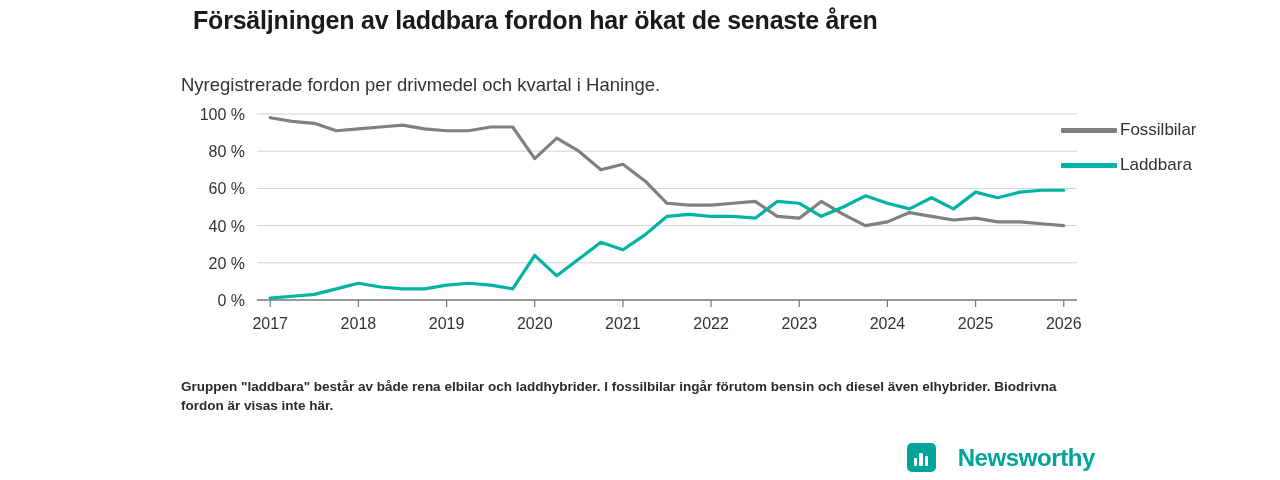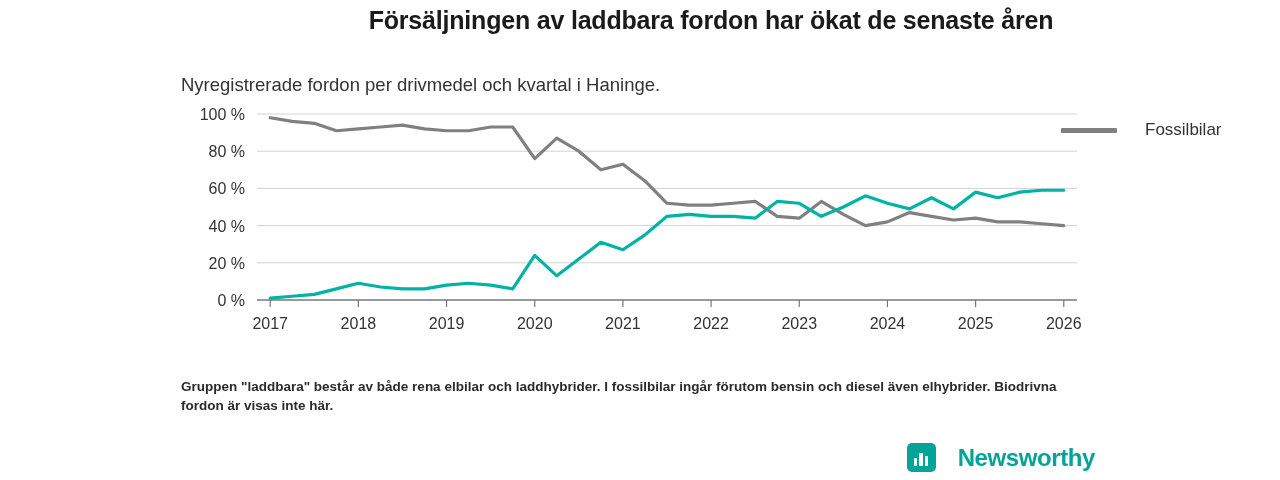--- a/index.html
+++ b/index.html
@@ -2,22 +2,22 @@
 <html><head>
 <meta charset="utf-8">
 <style>
   html,body{margin:0;padding:0;}
   body{
     width:1280px;height:480px;background:#ffffff;
     font-family:"Liberation Sans", sans-serif;
     color:#2b2b2b;overflow:hidden;position:relative;
   }
   .title{
-    position:absolute;left:181px;top:6px;width:1060px;
-    font-size:25px;font-weight:bold;color:#1a1a1a;letter-spacing:-0.2px;text-align:center;
+    position:absolute;left:193px;top:6px;width:1060px;
+    font-size:25px;font-weight:bold;color:#1a1a1a;letter-spacing:-0.2px;
   }
   .subtitle{
     position:absolute;left:181px;top:74px;width:1060px;
     font-size:18.5px;font-weight:normal;color:#333;
   }
   .chart-area{
     position:absolute;left:181px;top:104px;width:900px;height:230px;
   }
   svg{display:block;}
   .footnote{
@@ -34,21 +34,21 @@
     padding-bottom:6px;box-sizing:border-box;
   }
   .logo-mark i{display:block;width:3.5px;background:#fff;border-radius:1px;}
   .logo-mark i.b1{height:8px;}
   .logo-mark i.b2{height:13px;}
   .logo-mark i.b3{height:10px;}
   .logo-text{font-size:24px;font-weight:bold;color:#00a499;letter-spacing:-0.4px;}
   .legend{
     position:absolute;left:880px;top:16px;font-size:17px;color:#333;
   }
-  .legend-row{display:flex;align-items:center;gap:28px;margin-bottom:15px;}
+  .legend-row{display:flex;align-items:center;gap:3px;margin-bottom:15px;}
   .legend-swatch{width:56px;height:5px;border-radius:1px;display:block;}
 </style>
 </head>
 <body>
 
 <div class="title">Försäljningen av laddbara fordon har ökat de senaste åren</div>
 <div class="subtitle">Nyregistrerade fordon per drivmedel och kvartal i Haninge.</div>
 
 <div class="chart-area">
   <svg id="chart" width="900" height="230" viewBox="0 0 900 230">
@@ -85,20 +85,24 @@
       <line x1="882.7741935483793" y1="196" x2="882.7741935483793" y2="203" stroke="#777" stroke-width="1.2"></line>
       <text x="882.7741935483793" y="225" text-anchor="middle" font-size="16" font-family="&quot;Liberation Sans&quot;, sans-serif" fill="#333">2026</text>
       <polyline points="89.23,13.72 111.27,17.44 133.31,19.30 155.35,26.74 177.40,24.88 199.44,23.02 221.48,21.16 243.53,24.88 265.57,26.74 287.61,26.74 309.66,23.02 331.70,23.02 353.74,54.64 375.78,34.18 397.83,47.20 419.87,65.80 441.91,60.22 463.96,76.96 486.00,99.28 508.04,101.14 530.09,101.14 552.13,99.28 574.17,97.42 596.22,112.30 618.26,114.16 640.30,97.42 662.34,110.44 684.39,121.60 706.43,117.88 728.47,108.58 750.52,112.30 772.56,116.02 794.60,114.16 816.65,117.88 838.69,117.88 860.73,119.74 882.77,121.60" fill="none" stroke="#808080" stroke-width="3.2" stroke-linejoin="round" stroke-linecap="round"></polyline>
       <polyline points="89.23,194.14 111.27,192.28 133.31,190.42 155.35,184.84 177.40,179.26 199.44,182.98 221.48,184.84 243.53,184.84 265.57,181.12 287.61,179.26 309.66,181.12 331.70,184.84 353.74,151.36 375.78,171.82 397.83,155.08 419.87,138.34 441.91,145.78 463.96,130.90 486.00,112.30 508.04,110.44 530.09,112.30 552.13,112.30 574.17,114.16 596.22,97.42 618.26,99.28 640.30,112.30 662.34,103.00 684.39,91.84 706.43,99.28 728.47,104.86 750.52,93.70 772.56,104.86 794.60,88.12 816.65,93.70 838.69,88.12 860.73,86.26 882.77,86.26" fill="none" stroke="#00b3a4" stroke-width="3.2" stroke-linejoin="round" stroke-linecap="round"></polyline>
     </svg>
   <div class="legend">
     <div class="legend-row">
       <span class="legend-swatch" style="background:#808080"></span>
       <span>Fossilbilar</span>
     </div>
+    <div class="legend-row">
+      <span class="legend-swatch" style="background:#00b3a4"></span>
+      <span>Laddbara</span>
+    </div>
   </div>
 </div>
 
 <div class="footnote">Gruppen "laddbara" består av både rena elbilar och laddhybrider. I fossilbilar ingår förutom bensin och diesel även elhybrider. Biodrivna fordon är visas inte här.</div>
 
 <div class="logo">
   <span class="logo-mark">
     <i class="b1"></i>
       <i class="b2"></i>
       <i class="b3"></i>

